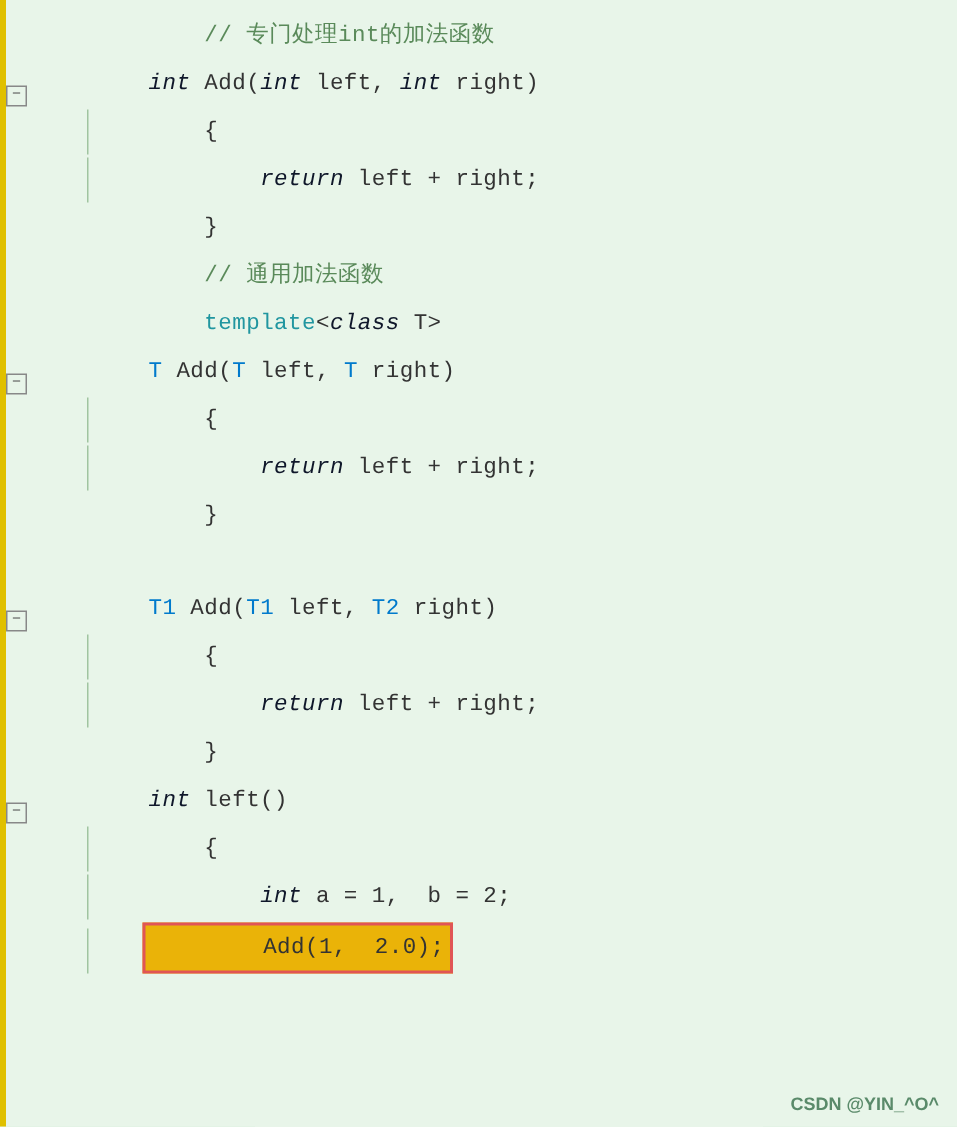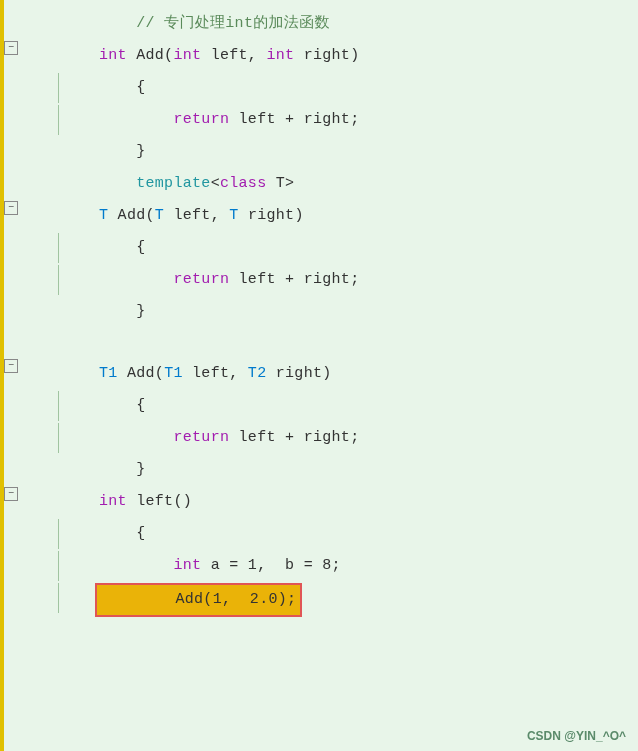--- a/index.html
+++ b/index.html
@@ -17,21 +17,21 @@
     .code-container {
       background: #e8f5e9;
       width: 100%;
       height: 100%;
       padding: 8px 0 8px 0;
       position: relative;
     }
 
     .line {
       display: flex;
-      align-items: flex-start;
+      align-items: flex-end;
       min-height: 30px;
       padding: 1px 0;
       position: relative;
       line-height: 30px;
       gap: 28px;
     }
 
     .gutter {
       width: 22px;
       min-width: 22px;
@@ -64,21 +64,21 @@
 
     .code-text {
       padding-left: 4px;
       white-space: pre;
       color: #333;
       letter-spacing: 0.02em;
     }
 
     
     .c-comment { color: #5a8a5a; }
-    .c-keyword { color: #a21caf; }
+    .c-keyword { color: #0f172a; font-style: italic; }
     .c-type { color: #007acc; }
     .c-template-kw { color: #2196a0; }
     .c-normal { color: #333; }
 
     .yellow-bar {
       position: absolute;
       left: 0;
       top: 0;
       width: 4px;
       height: 100%;
@@ -146,20 +146,29 @@
         </div>
         <span class="code-text">    <span class="c-normal">}</span></span>
       </div>
       <div class="line">
         <div class="gutter">
           <div class="fold-spacer"></div>
         </div>
         <div style="display: flex; align-items: stretch; flex-shrink: 0;">
           <div style="width: 17px; flex-shrink: 0;"></div>
         </div>
+        <span class="code-text">    <span class="c-comment">// 通用加法函数</span></span>
+      </div>
+      <div class="line">
+        <div class="gutter">
+          <div class="fold-spacer"></div>
+        </div>
+        <div style="display: flex; align-items: stretch; flex-shrink: 0;">
+          <div style="width: 17px; flex-shrink: 0;"></div>
+        </div>
         <span class="code-text">    <span class="c-template-kw">template</span><span class="c-normal">&lt;</span><span class="c-keyword">class</span><span class="c-normal"> T&gt;</span></span>
       </div>
       <div class="line">
         <div class="gutter">
           <div class="fold-btn">−</div>
         </div>
         <div style="display: flex; align-items: stretch; flex-shrink: 0;">
           <div style="width: 17px; flex-shrink: 0;"></div>
         </div>
         <span class="code-text"><span class="c-type">T</span><span class="c-normal"> Add(</span><span class="c-type">T</span><span class="c-normal"> left, </span><span class="c-type">T</span><span class="c-normal"> right)</span></span>
@@ -253,21 +262,21 @@
         </div>
         <span class="code-text">    <span class="c-normal">{</span></span>
       </div>
       <div class="line">
         <div class="gutter">
           <div class="fold-spacer"></div>
         </div>
         <div style="display: flex; align-items: stretch; flex-shrink: 0;">
           <div style="width: 1px; background: rgb(160, 196, 160); margin: 0px 8px; min-height: 30px;"></div>
         </div>
-        <span class="code-text">        <span class="c-keyword">int</span><span class="c-normal"> a = 1,  b = 8;</span></span>
+        <span class="code-text">        <span class="c-keyword">int</span><span class="c-normal"> a = 1,  b = 2;</span></span>
       </div>
       <div class="line">
         <div class="gutter">
           <div class="fold-spacer"></div>
         </div>
         <div style="display: flex; align-items: stretch; flex-shrink: 0;">
           <div style="width: 1px; background: rgb(160, 196, 160); margin: 0px 8px; min-height: 30px;"></div>
         </div>
         <span class="code-text"><span style="display: inline-block; border: 2px solid rgb(224, 85, 85); background: #eab308; padding: 0px 4px; margin-left: -4px;">        <span class="c-normal">Add(1,  2.0);</span></span></span>
       </div>

